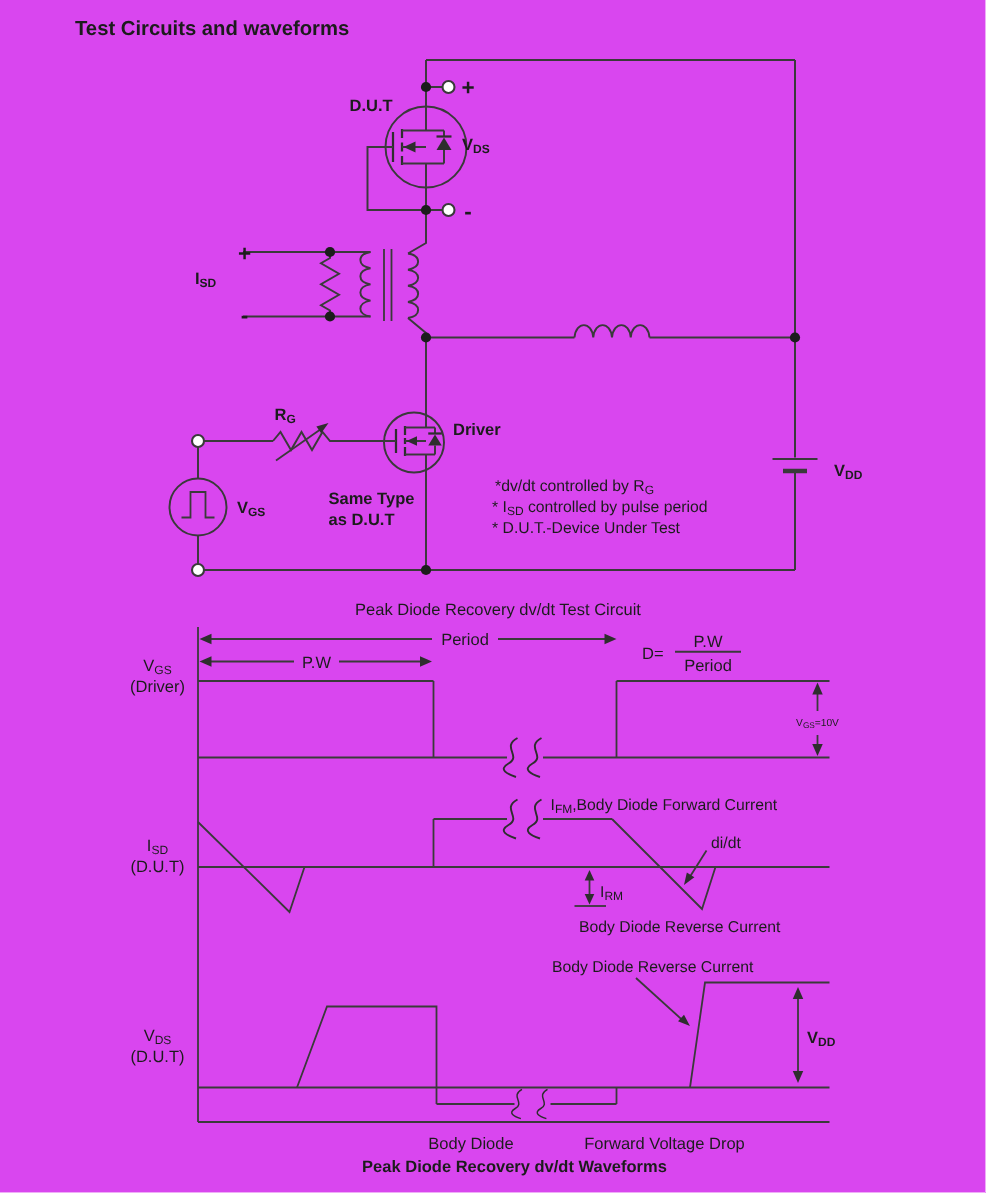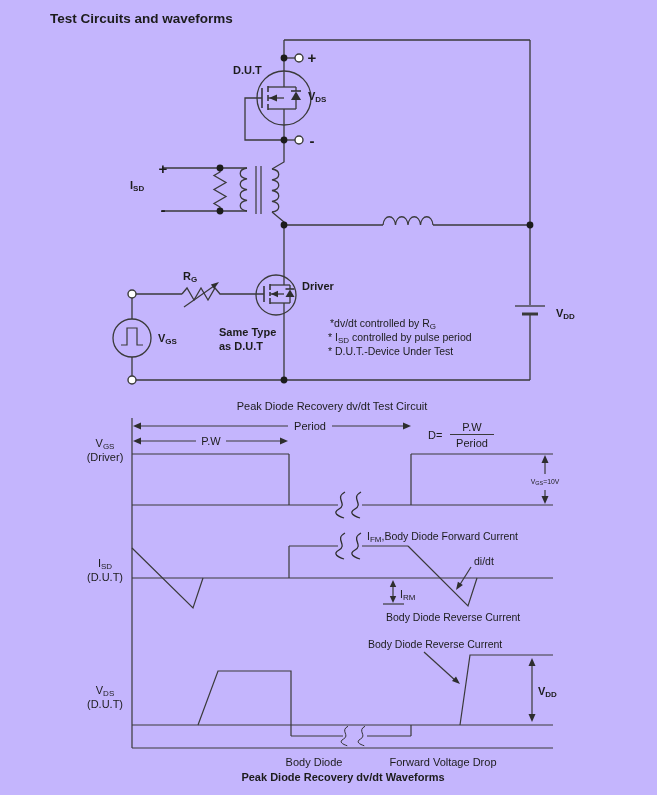--- a/index.html
+++ b/index.html
@@ -1,16 +1,16 @@
 <!DOCTYPE html>
 <html><head>
 <meta charset="utf-8">
 <style>
   html,body{margin:0;padding:0;background:#ffffff;}
-  .page{position:relative;width:657px;height:795px;background:#c4b5fd;overflow:hidden;}
+  .page{position:relative;width:657px;height:795px;background:#d946ef;overflow:hidden;}
   svg{position:absolute;left:0;top:0;}
   svg text{font-family:"Liberation Sans","DejaVu Sans",sans-serif;fill:#1c1c1c;}
   .b{font-weight:bold;}
   .t11{font-size:11px;}
   .t10{font-size:10.5px;}
   .t13{font-size:13.5px;}
   .t15{font-size:15px;}
   .t6{font-size:6.8px;}
   .sub{font-size:8px;}
   .sub6{font-size:5.5px;}

